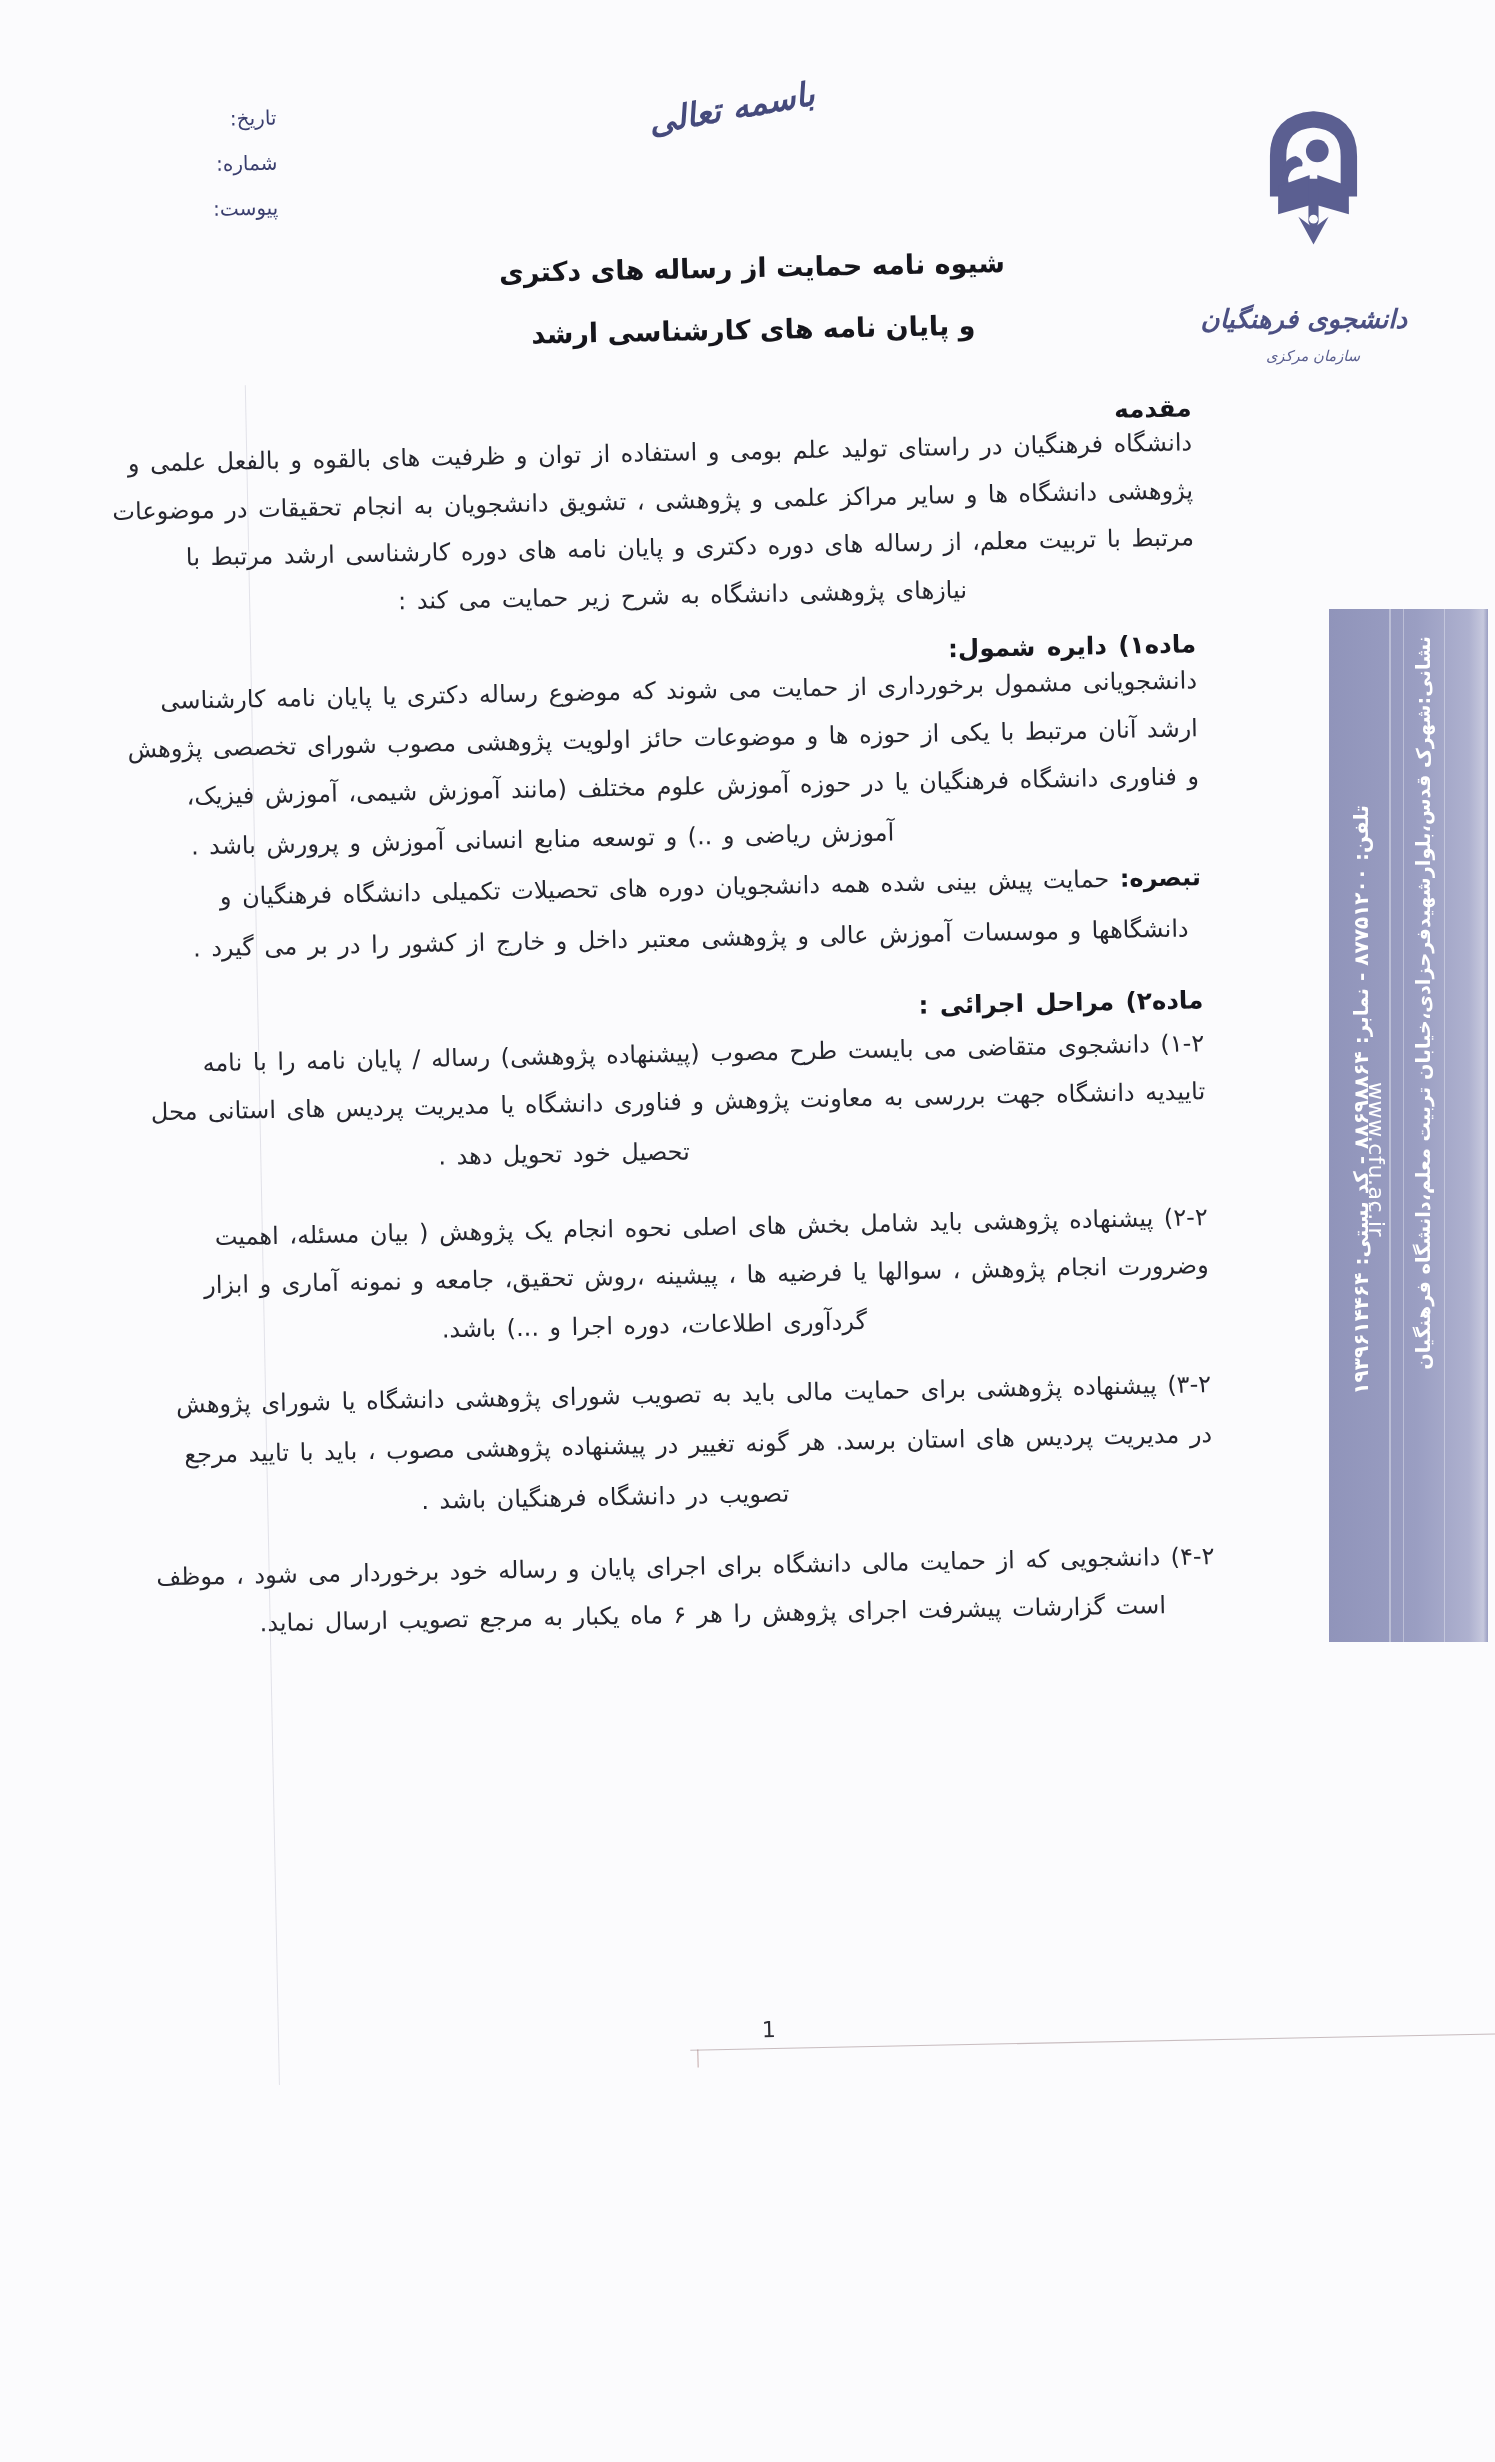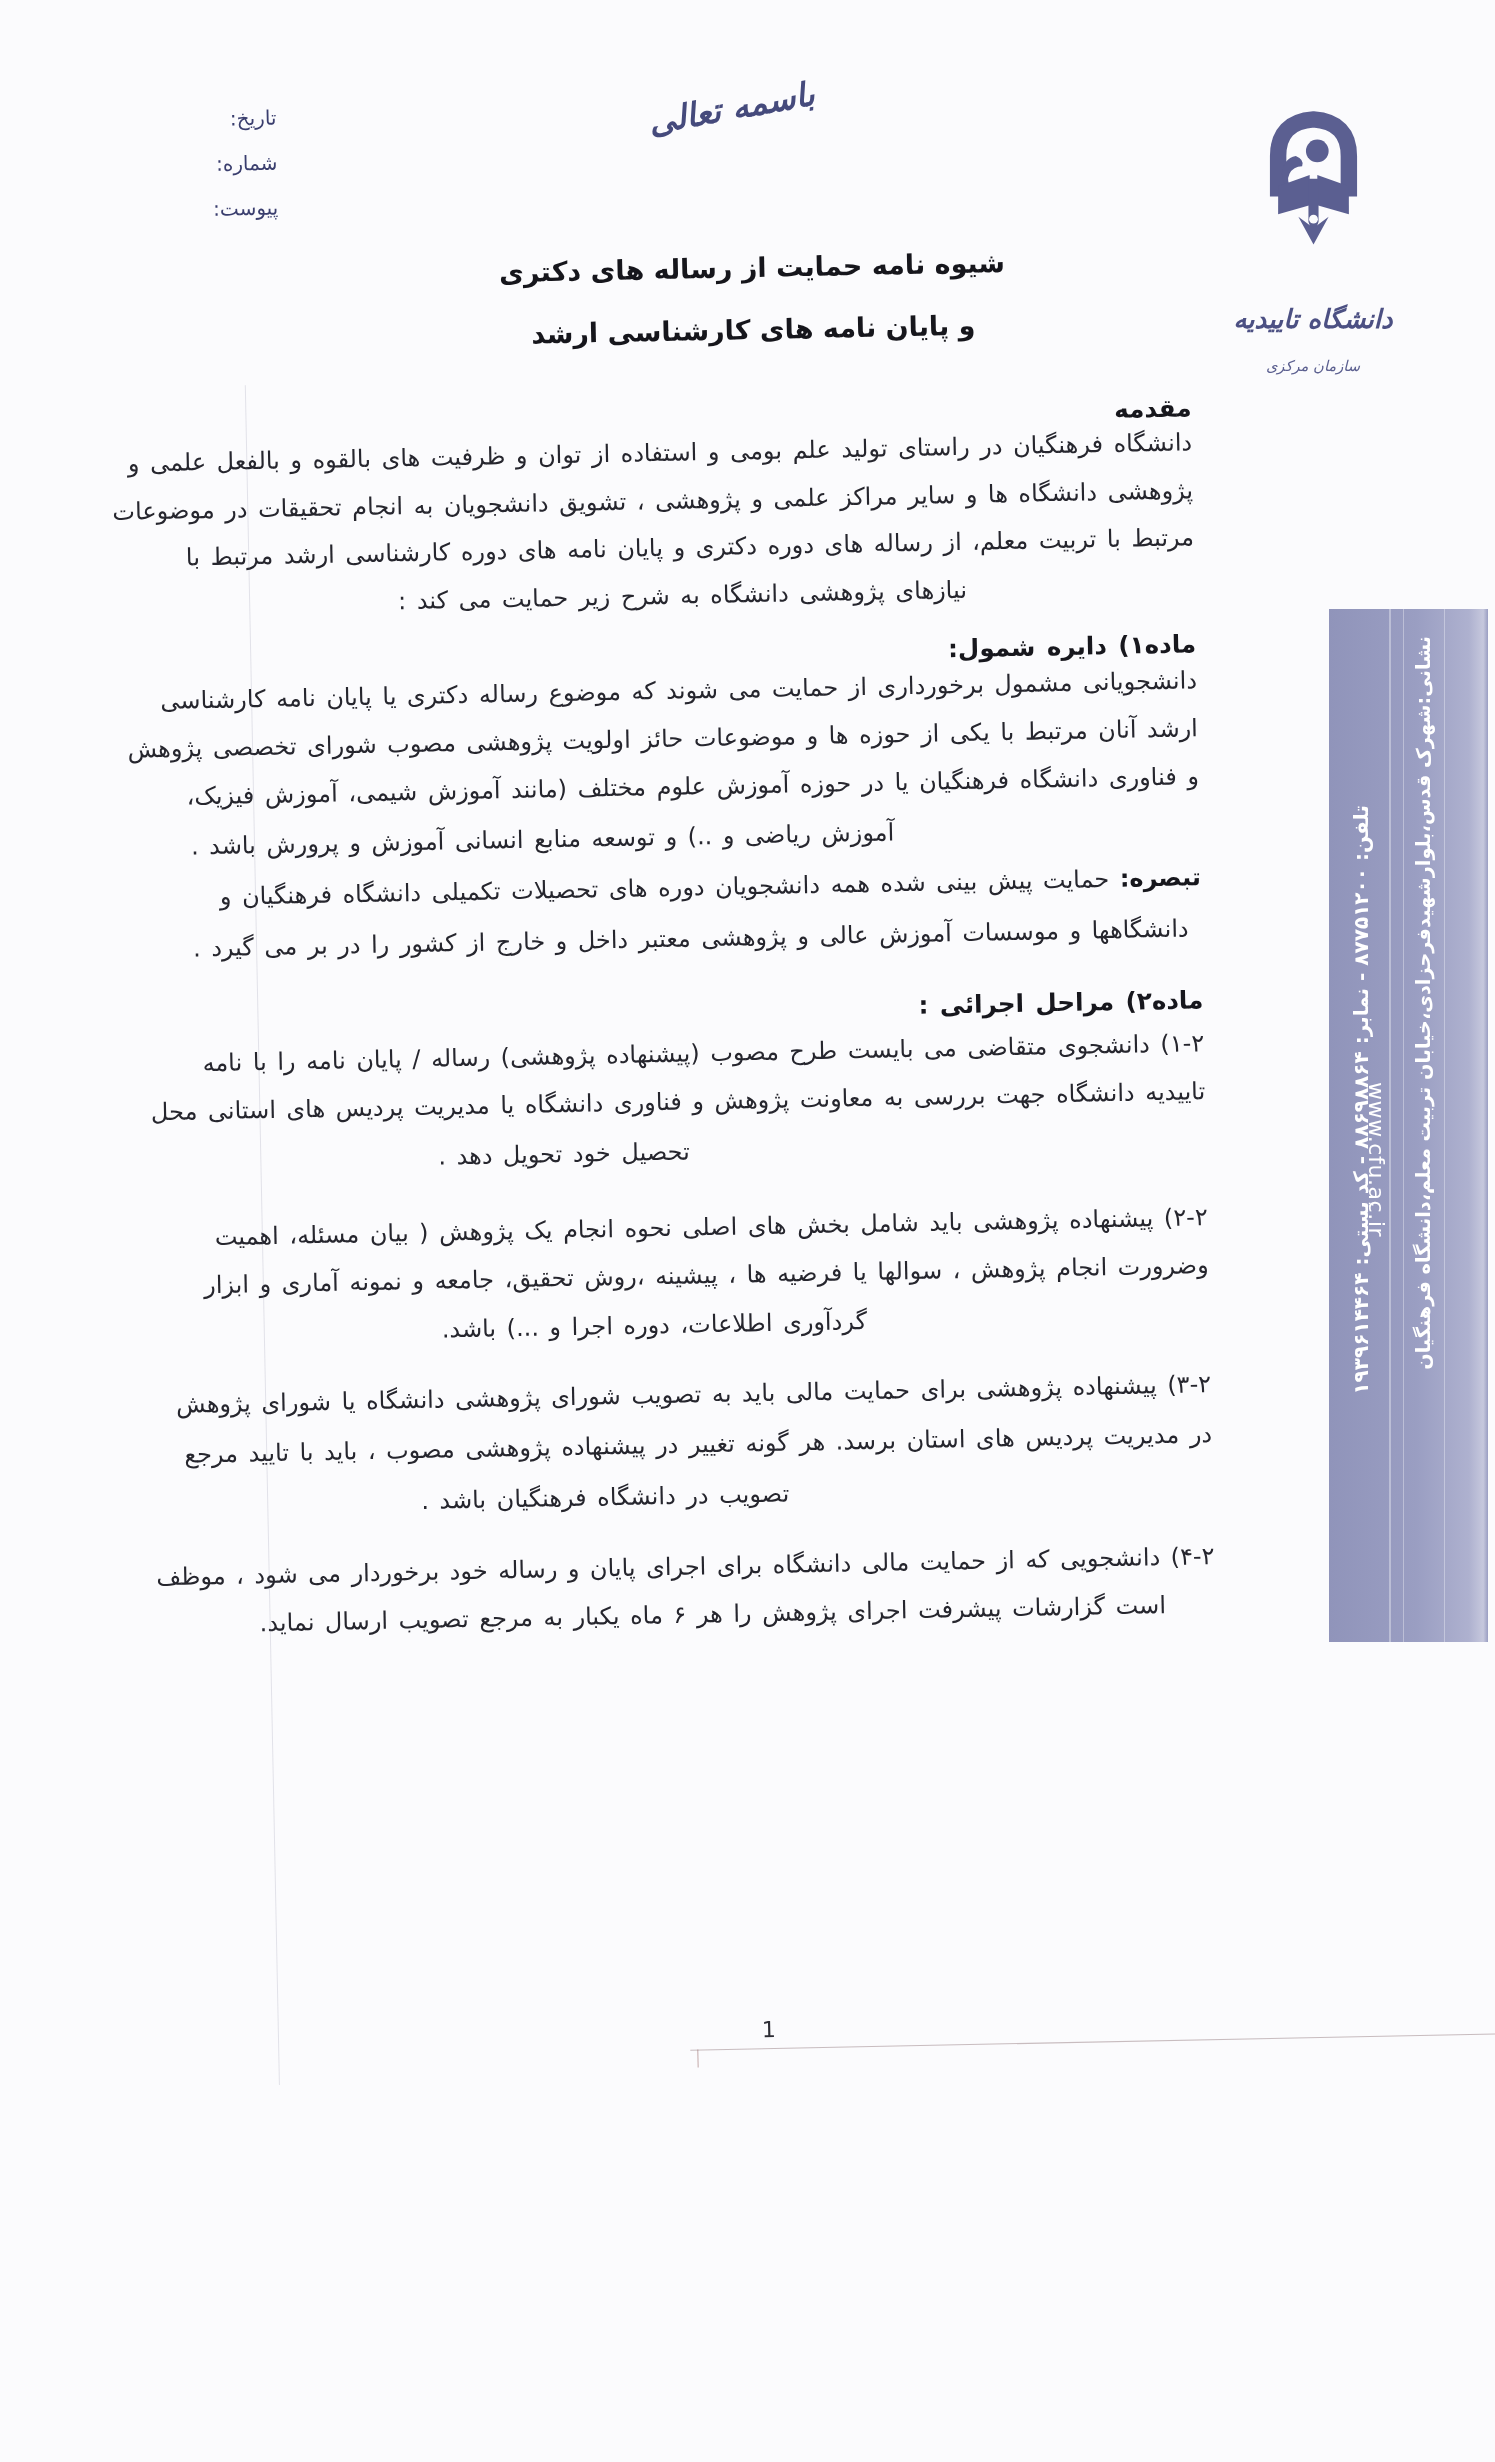--- a/index.html
+++ b/index.html
@@ -19,21 +19,21 @@
   .basmala{
     position:absolute; left:660px; top:88px; width:176px; text-align:center;
     font-size:33px; font-style:italic; font-weight:bold; color:#454a7c;
     transform:rotate(-9deg); direction:rtl; white-space:nowrap;
   }
 
   
   .logo{position:absolute; left:1219px; top:103px; width:188px; text-align:center;}
   .logo svg{display:block; margin:0 auto;}
   .logo .org{font-size:26px; font-weight:bold; font-style:italic; color:#4c5083; direction:rtl; margin-top:3.5px; white-space:nowrap;}
-  .logo .sub{font-size:14.7px; font-style:italic; color:#5c6090; direction:rtl; margin-top:23px;}
+  .logo .sub{font-size:14.7px; font-style:italic; color:#5c6090; direction:rtl; margin-top:13px;}
 
   
   .title{position:absolute; left:484px; top:252px; width:563px; text-align:center; direction:rtl;}
   .title .t1,.title .t2{font-size:27px; font-weight:bold; color:#16161c; white-space:nowrap; letter-spacing:0.6px;}
   .title .t2{margin-top:30.5px;}
 
   
   .ln{
     position:absolute; right:293px; direction:rtl; white-space:nowrap;
     font-size:24px; color:#26262e; word-spacing:2.9px;
@@ -84,21 +84,21 @@
       <g fill="#5b5f91">
         <circle cx="53" cy="38" r="9"></circle>
         <path d="M36,42 q-10,2 -11,14 q0,10 8,12 q-5,-6 -2,-12 q3,-6 10,-6 q2,-5 -5,-8 Z"></path>
         <path d="M47,57 L22,66 L22,88 L47,81 Z"></path>
         <path d="M53,57 L78,66 L78,88 L53,81 Z"></path>
         <path d="M46,60 L54,60 L54,94 L50,106 L46,94 Z"></path>
         <path d="M38,90 L50,112 L62,90 L50,99 Z"></path>
       </g>
       <circle cx="50" cy="92" r="3.5" fill="#fbfbfd"></circle>
     </svg>
-    <div class="org">دانشگاه تاییدیه</div>
+    <div class="org">دانشجوی فرهنگیان</div>
     <div class="sub">سازمان مرکزی</div>
   </div>
 
   <div class="skew">
 
     <div class="hdr-label" style="top:96px">تاریخ:</div>
     <div class="hdr-label" style="top:141px">شماره:</div>
     <div class="hdr-label" style="top:186px">پیوست:</div>
 
     <div class="basmala">باسمه تعالی</div>

